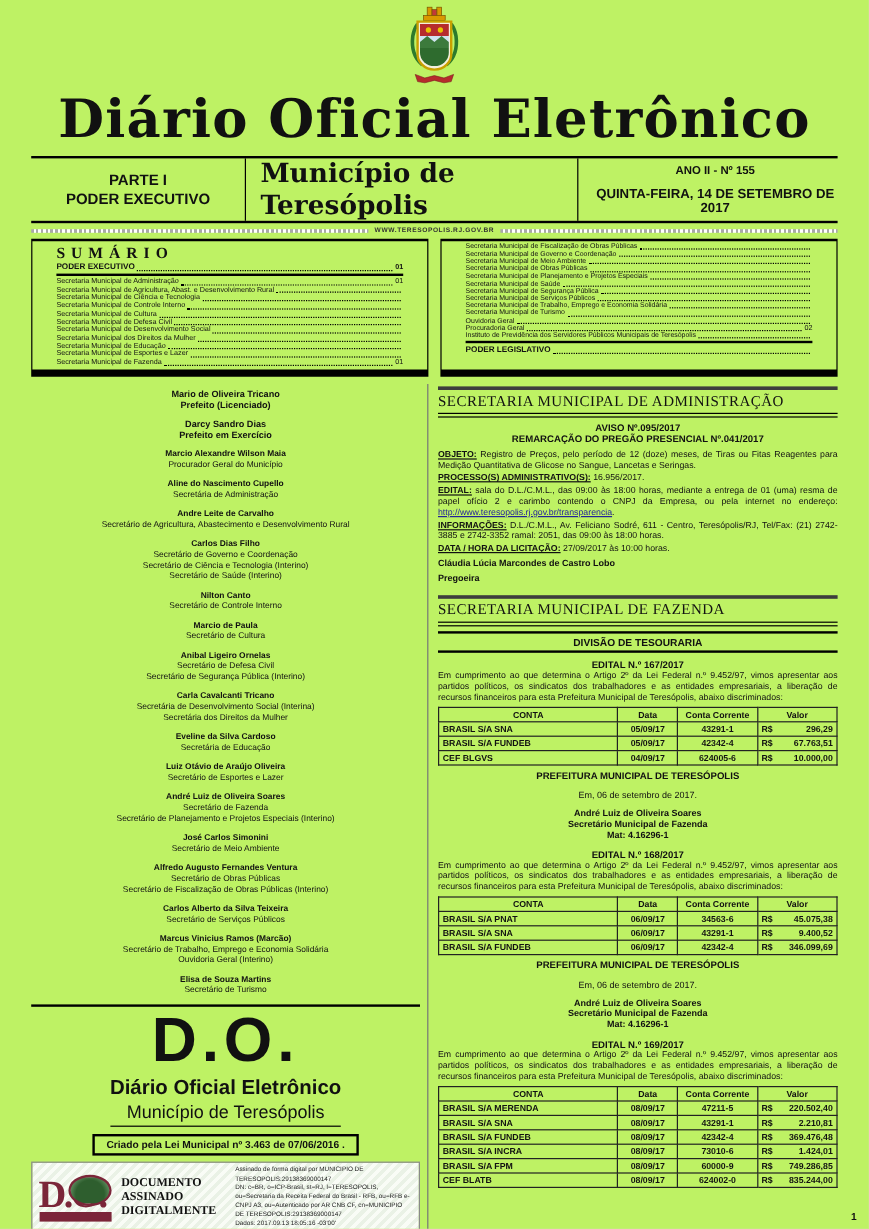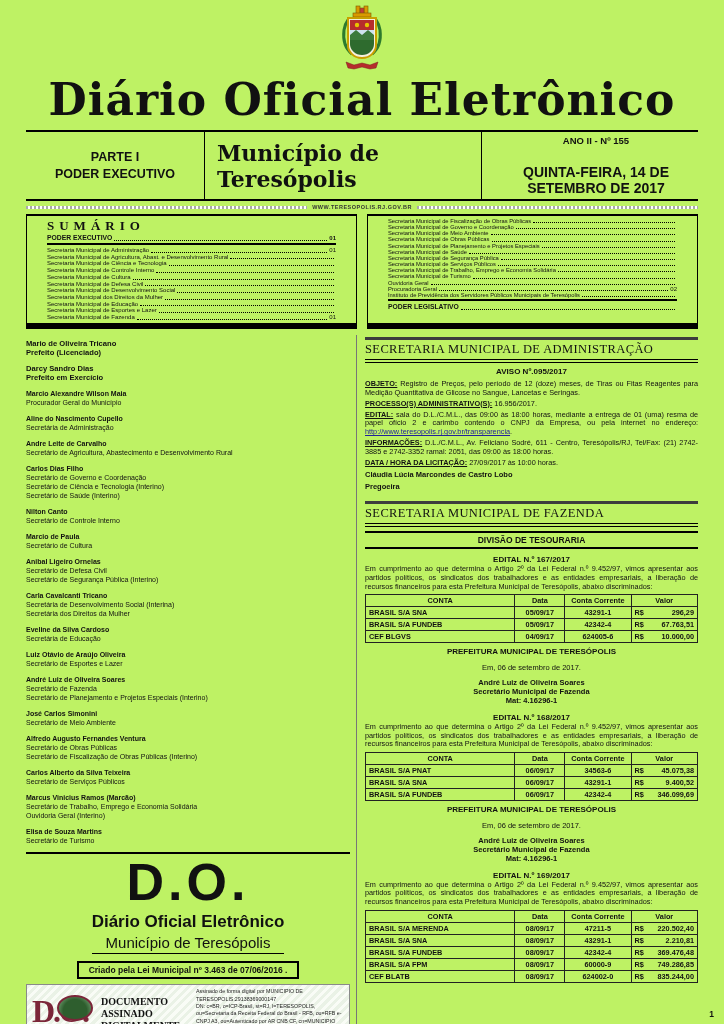--- a/index.html
+++ b/index.html
@@ -5,40 +5,40 @@
   html,body{margin:0;padding:0;}
   body{width:724px;height:1024px;background:#dcdcdc;font-family:"Liberation Sans",sans-serif;}
   .page{position:relative;width:724px;height:1024px;background:#bef264;color:#111;overflow:hidden;box-sizing:border-box;}
   .crest-wrap{text-align:center;padding-top:4px;height:72px;}
   .gazette-title{text-align:center;font-family:"DejaVu Serif",serif;font-weight:bold;font-size:44px;line-height:1.0;letter-spacing:1px;margin-top:2px;}
   .band{margin:8px 26px 0;border-top:2px solid #000;border-bottom:2px solid #000;display:flex;align-items:stretch;gap:12px;}
   .band-left{width:178px;border-right:1px solid #000;display:flex;flex-direction:column;justify-content:center;text-align:center;font-weight:bold;font-size:12.5px;line-height:1.3;padding:4px 0;}
   .band-center{flex:1;display:flex;align-items:center;justify-content:center;font-family:"DejaVu Serif",serif;font-weight:bold;font-size:22px;border-right:1px solid #000;}
   .band-right{width:204px;display:flex;flex-direction:column;justify-content:center;text-align:center;font-weight:bold;padding:3px 0;}
   .band-right .yr{font-size:9.5px;}
-  .band-right .dt{font-size:14px;margin-top:18px;}
+  .band-right .dt{font-size:11px;margin-top:8px;}
   .webline{margin:3px 26px 0;display:flex;align-items:center;gap:5px;}
   .squiggle{flex:1;height:3px;background:repeating-linear-gradient(90deg,#a9a9a9 0 2px,#fff 2px 4px);}
   .web{font-size:5.5px;font-weight:bold;color:#333;letter-spacing:0.5px;}
 
   .toc-row{margin:4px 26px 0;display:flex;gap:10px;align-items:stretch;}
   .toc-box{flex:1;border:1px solid #000;border-top:2px solid #000;border-bottom:6px solid #000;padding:2px 20px 2px;box-sizing:border-box;}
   .toc-title{font-family:"Liberation Serif",serif;font-weight:bold;font-size:13px;letter-spacing:5px;}
   .toc-head{display:flex;align-items:flex-end;font-weight:bold;font-size:6.8px;line-height:8px;}
   .toc-rule{border-top:2px solid #000;margin:1px 0 2px;}
   .toc-item{display:flex;align-items:flex-end;font-size:6px;line-height:6.7px;}
   .toc-box-right .toc-item{font-size:5.8px;line-height:6.15px;}
   .toc-dots{flex:1;border-bottom:1px dotted #000;margin:0 2px 1px;min-width:6px;}
   .toc-page{font-size:6px;}
 
   .columns{display:flex;margin:6px 26px 0;align-items:stretch;}
   .col-left{width:330px;padding:4px 6px 0 0;box-sizing:border-box;}
   .col-right{flex:1;border-left:1px solid #777;padding:0 0 0 8px;box-sizing:border-box;}
 
-  .official{margin-bottom:7px;font-size:7px;line-height:9px;}
+  .official{text-align:center;margin-bottom:7px;font-size:7px;line-height:9px;}
   .o-name{font-weight:bold;}
   .o-roles{white-space:pre-line;}
   .officials .official:nth-child(-n+2){font-size:7.6px;}
   .officials .official:nth-child(-n+2) .o-roles{font-weight:bold;}
 
   .do-block{border-top:2px solid #000;margin-top:2px;padding-top:4px;text-align:center;}
   .do-big{font-size:52px;font-weight:bold;letter-spacing:4px;line-height:0.95;}
   .do-t1{font-size:17px;font-weight:bold;margin-top:5px;}
   .do-t2{font-size:15px;margin-top:2px;display:inline-block;border-bottom:1px solid #000;padding:0 14px 2px;}
   .lei-line{margin-top:5px;}
@@ -368,20 +368,21 @@
       </div>
     </div>
 
     <div class="col-right">
 
       <div class="sec-bar"></div>
       <div class="sec-title">SECRETARIA MUNICIPAL DE ADMINISTRAÇÃO</div>
       <div class="dbl-rule"></div>
 
       <div class="center-b">AVISO Nº.095/2017</div>
+      <div class="center-b">REMARCAÇÃO DO PREGÃO PRESENCIAL Nº.041/2017</div>
       <div class="gap4"></div>
 
       <div>
           <p class="body-par"><span class="par-label">OBJETO:</span><span> Registro de Preços, pelo período de 12 (doze) meses, de Tiras ou Fitas Reagentes para Medição Quantitativa de Glicose no Sangue, Lancetas e Seringas.</span><a class="par-link"></a><span></span></p>
           <p class="body-par"><span class="par-label">PROCESSO(S) ADMINISTRATIVO(S):</span><span> 16.956/2017.</span><a class="par-link"></a><span></span></p>
           <p class="body-par"><span class="par-label">EDITAL:</span><span> sala do D.L./C.M.L., das 09:00 às 18:00 horas, mediante a entrega de 01 (uma) resma de papel ofício 2 e carimbo contendo o CNPJ da Empresa, ou pela internet no endereço: </span><a class="par-link">http://www.teresopolis.rj.gov.br/transparencia</a><span>.</span></p>
           <p class="body-par"><span class="par-label">INFORMAÇÕES:</span><span> D.L./C.M.L., Av. Feliciano Sodré, 611 - Centro, Teresópolis/RJ, Tel/Fax: (21) 2742-3885 e 2742-3352 ramal: 2051, das 09:00 às 18:00 horas.</span><a class="par-link"></a><span></span></p>
           <p class="body-par"><span class="par-label">DATA / HORA DA LICITAÇÃO:</span><span> 27/09/2017 às 10:00 horas.</span><a class="par-link"></a><span></span></p>
         </div>
 
@@ -543,20 +544,31 @@
             <td class="c-data">08/09/17</td>
             <td class="c-cc">42342-4</td>
             <td class="c-val">
                 <span class="val-flex">
                   <span>R$</span>
                   <span>369.476,48</span>
                 </span>
               </td>
           </tr>
             <tr>
+            <td class="c-conta">BRASIL S/A INCRA</td>
+            <td class="c-data">08/09/17</td>
+            <td class="c-cc">73010-6</td>
+            <td class="c-val">
+                <span class="val-flex">
+                  <span>R$</span>
+                  <span>1.424,01</span>
+                </span>
+              </td>
+          </tr>
+            <tr>
             <td class="c-conta">BRASIL S/A FPM</td>
             <td class="c-data">08/09/17</td>
             <td class="c-cc">60000-9</td>
             <td class="c-val">
                 <span class="val-flex">
                   <span>R$</span>
                   <span>749.286,85</span>
                 </span>
               </td>
           </tr>

